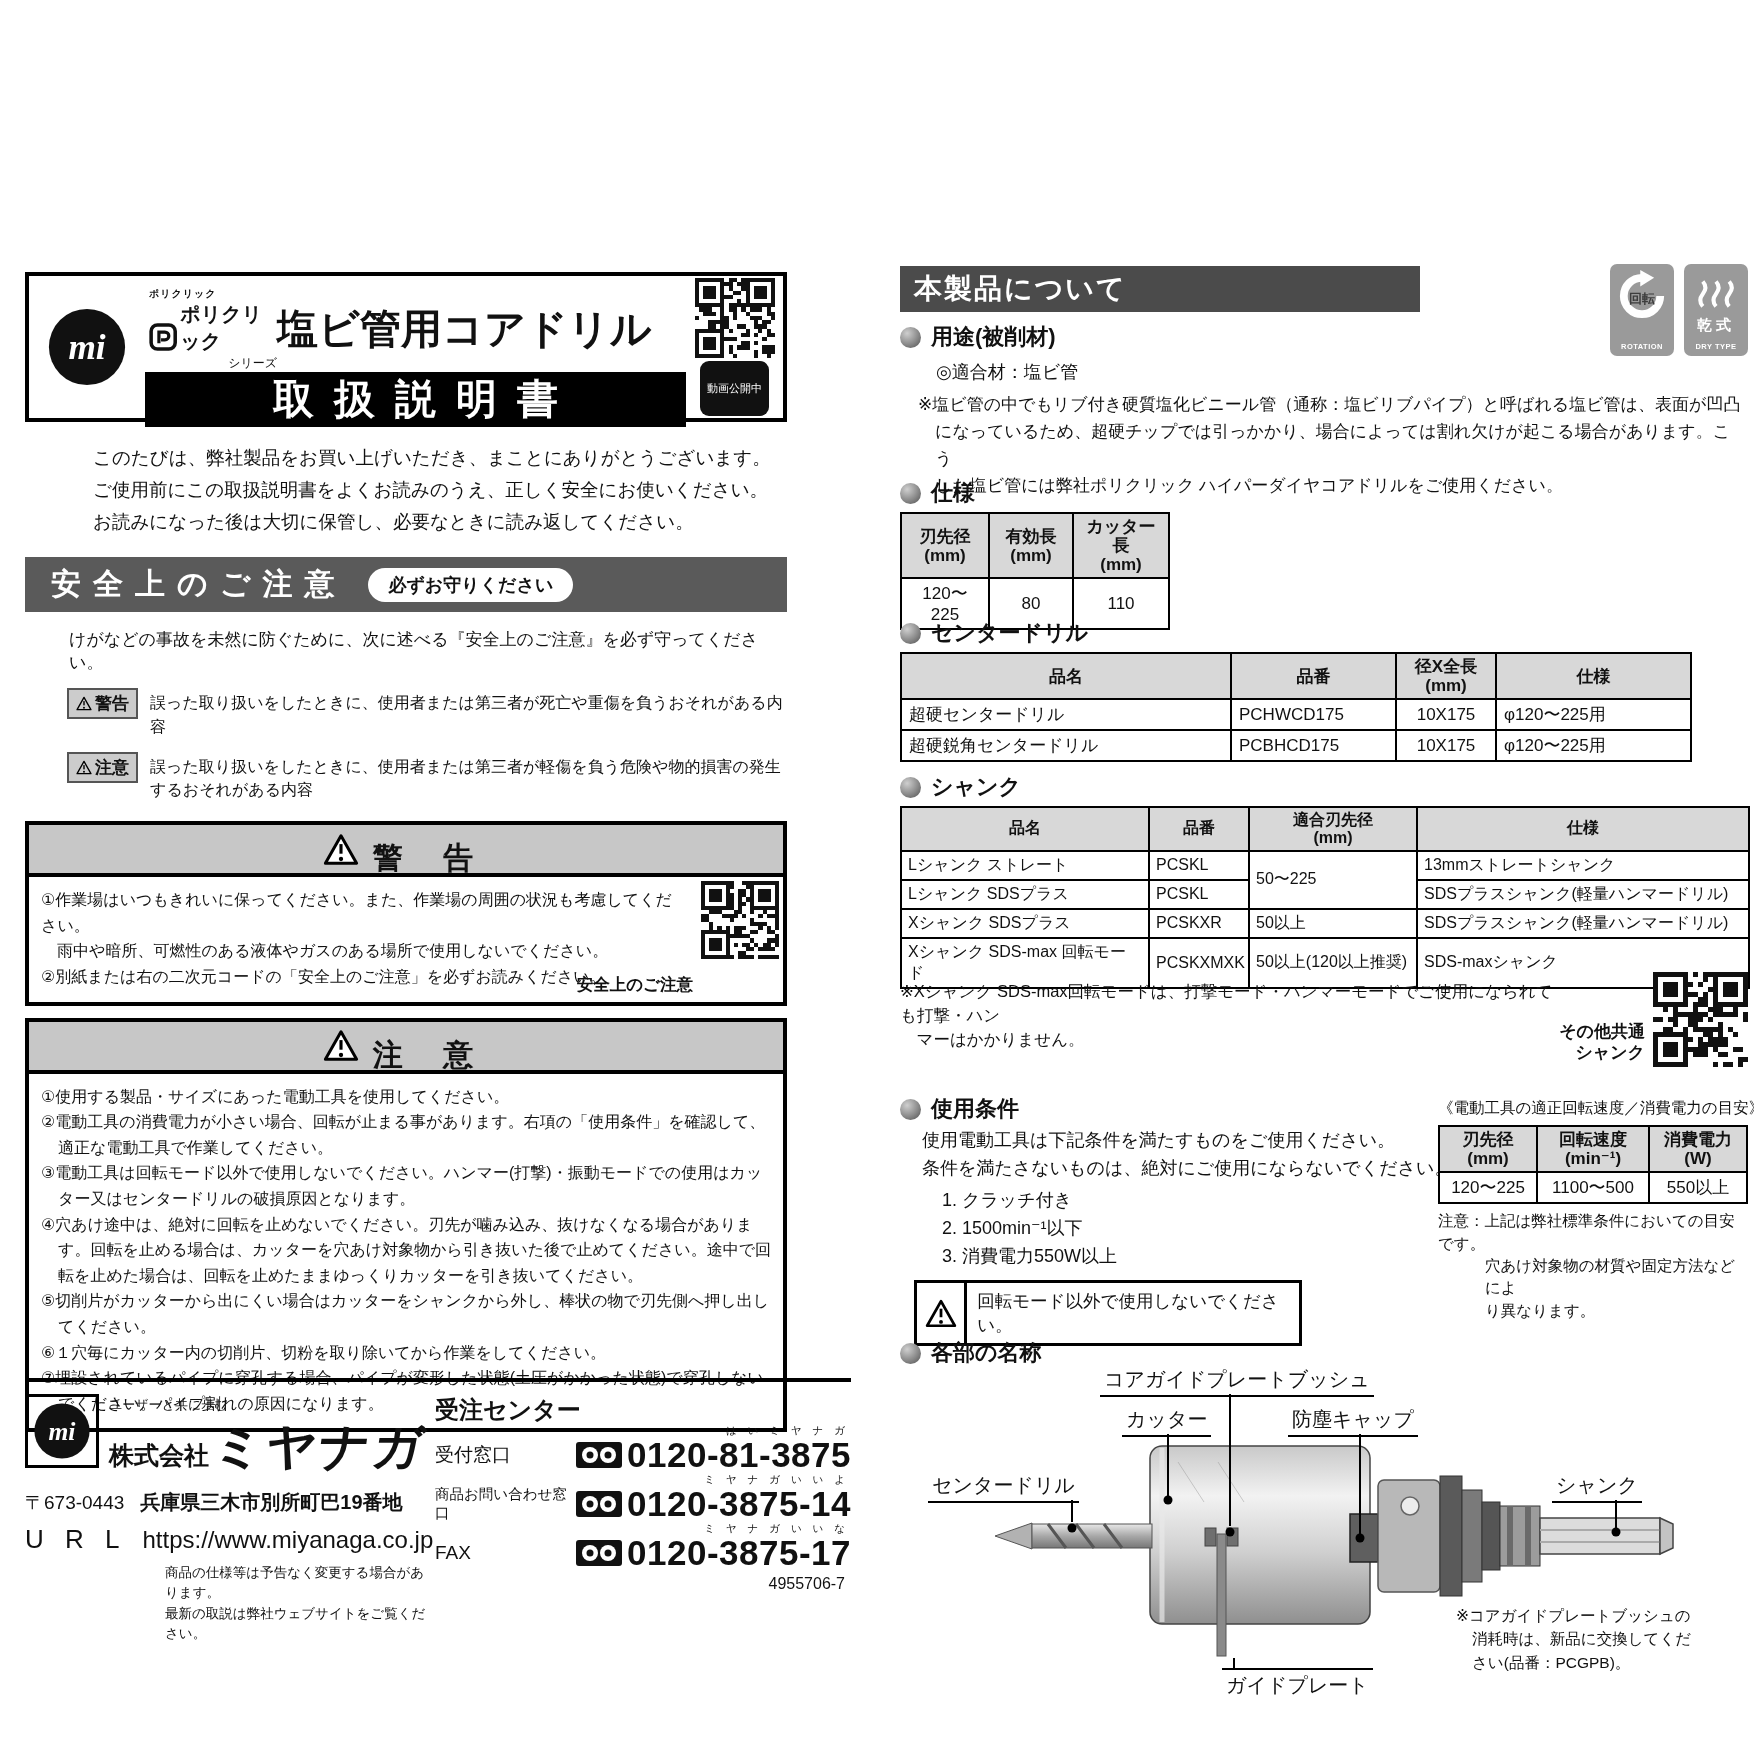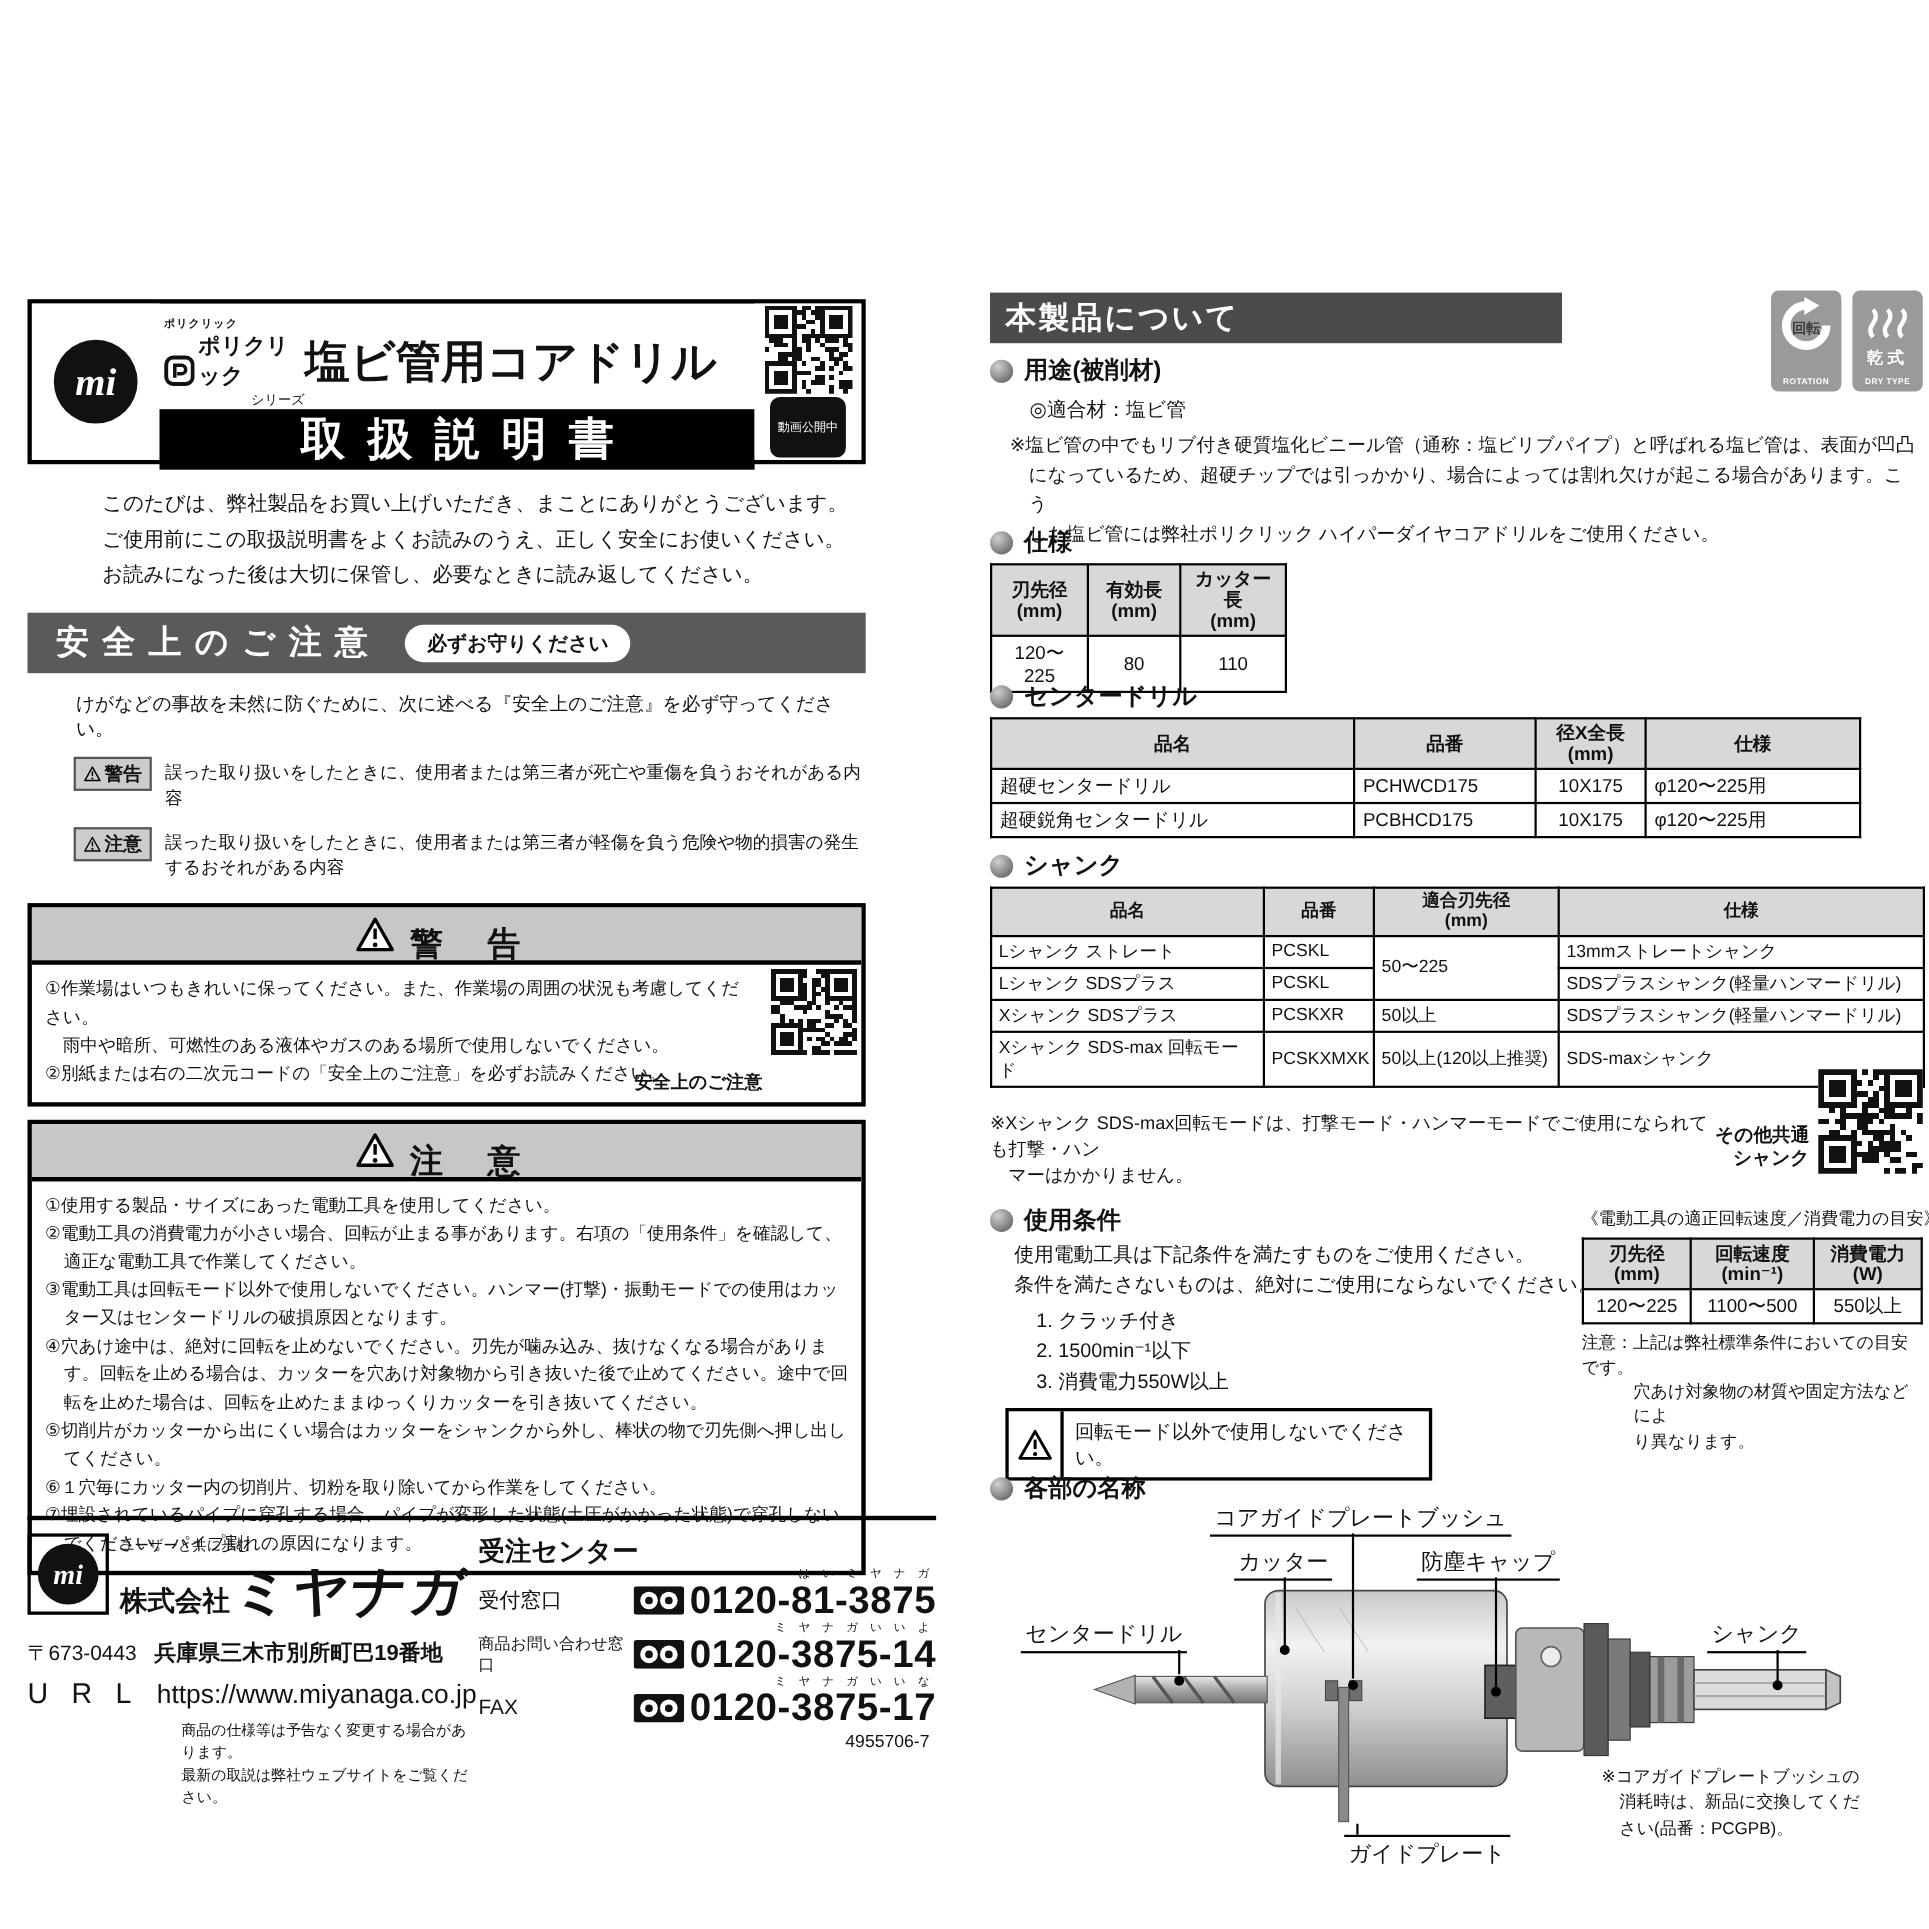--- a/index.html
+++ b/index.html
@@ -691,21 +691,21 @@
       <td class="l">SDSプラスシャンク(軽量ハンマードリル)</td>
     </tr>
     <tr>
       <td class="l">Xシャンク SDS-max 回転モード</td>
       <td class="l">PCSKXMXK</td>
       <td class="l">50以上(120以上推奨)</td>
       <td class="l">SDS-maxシャンク</td>
     </tr>
   </tbody>
     </table>
-  <div class="shank-note abs" style="top:744px; width:660px">
+  <div class="shank-note abs" style="top:714px; width:660px">
     <div>※Xシャンク SDS-max回転モードは、打撃モード・ハンマーモードでご使用になられても打撃・ハン</div>
     <div>　マーはかかりません。</div>
   </div>
   <div class="shank-qr" style="top:706px">
     <div class="shank-qr-label">
       <div>その他共通</div>
       <div>シャンク</div>
     </div>
     <div class="qr qr-md">
         <svg viewBox="0 0 19 19" shape-rendering="crispEdges">

